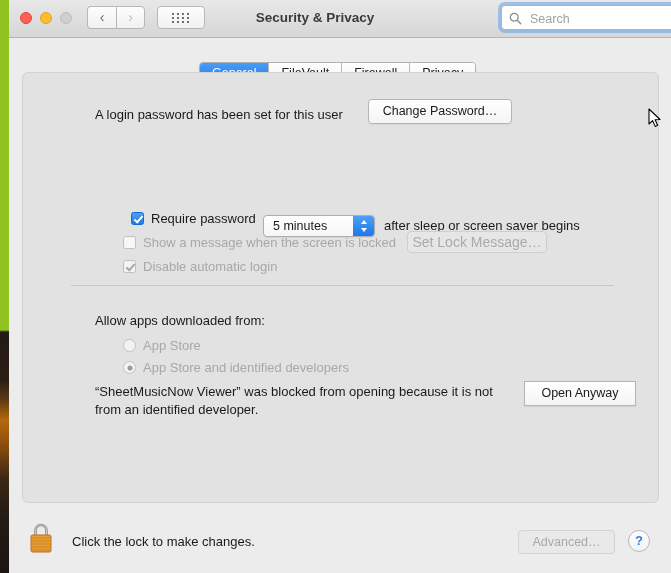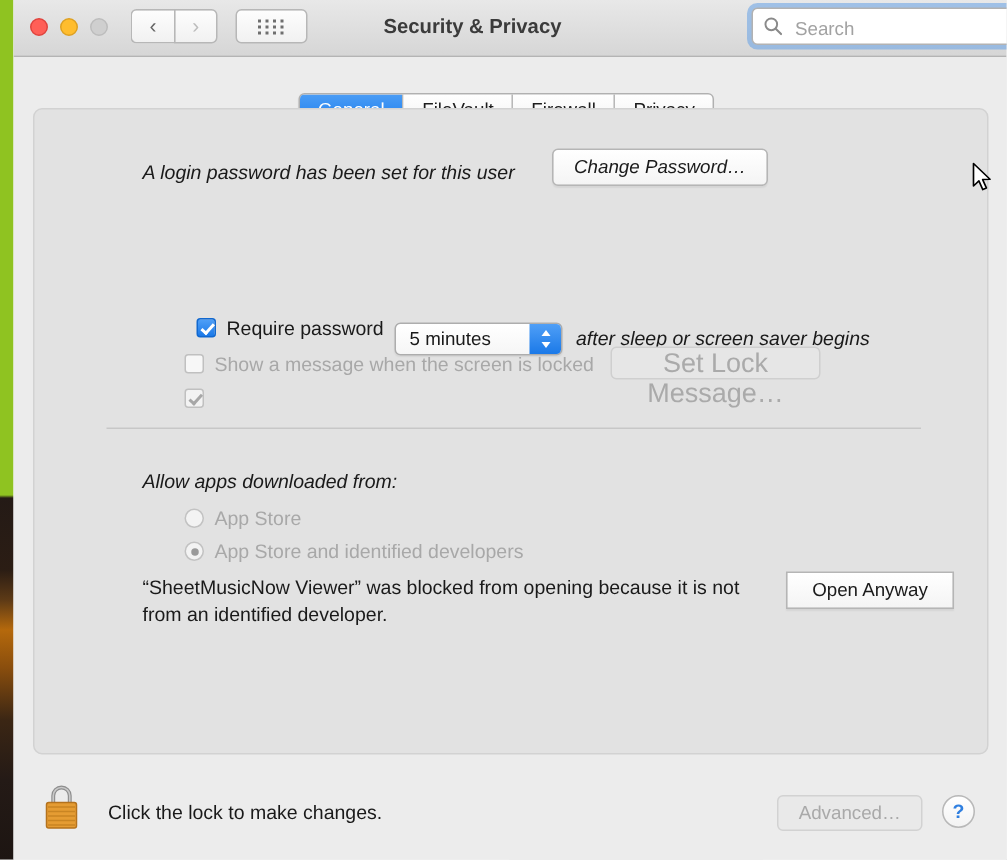--- a/index.html
+++ b/index.html
@@ -161,21 +161,21 @@
   #content-panel {
     position: absolute;
     left: 13px; top: 72px;
     width: 637px; height: 431px;
     background: #e2e2e2;
     border: 1px solid #d2d2d2;
     border-radius: 6px;
     box-sizing: border-box;
   }
 
-  .row { position: absolute; font-style: italic; }
+  .row { position: absolute; }
 
   #login-text   { left: 72px; top: 34px; font-size: 13px; color: #1a1a1a; }
   #change-pw-btn {
     left: 345px; top: 26px;
     width: 144px; height: 25px;
     background: linear-gradient(to bottom, #ffffff, #f4f4f4);
     border: 1px solid #b5b5b5;
     border-radius: 4px;
     box-sizing: border-box;
     font-size: 12.5px;
@@ -269,21 +269,21 @@
   #after-sleep-text { left: 361px; top: 145px; font-size: 13px; color: #1a1a1a; }
 
   #set-lock-btn {
     position: absolute;
     left: 384px; top: 158px;
     width: 140px; height: 22px;
     background: #e6e6e6;
     border: 1px solid #cfcfcf;
     border-radius: 4px;
     box-sizing: border-box;
-    font-size: 18px;
+    font-size: 14px;
     color: #aaaaaa;
     text-align: center;
     line-height: 20px;
   }
 
   
   #separator {
     position: absolute;
     left: 48px; top: 212px;
     width: 543px; height: 1px;
@@ -454,20 +454,21 @@
 
     <div class="cbrow" id="cb-message">
       <span class="checkbox unchecked"></span>
       <span class="cblabel dim">Show a message when the screen is locked</span>
     </div>
 
     <div id="set-lock-btn">Set Lock Message…</div>
 
     <div class="cbrow" id="cb-autologin">
       <span class="checkbox dim-checked"></span>
+      <span class="cblabel dim">Disable automatic login</span>
     </div>
 
     <div id="separator"></div>
 
     <div class="row" id="allow-label">Allow apps downloaded from:</div>
 
     <div class="radiorow" id="radio-appstore">
       <span class="radio"></span>
       <span class="radiolabel">App Store</span>
     </div>

